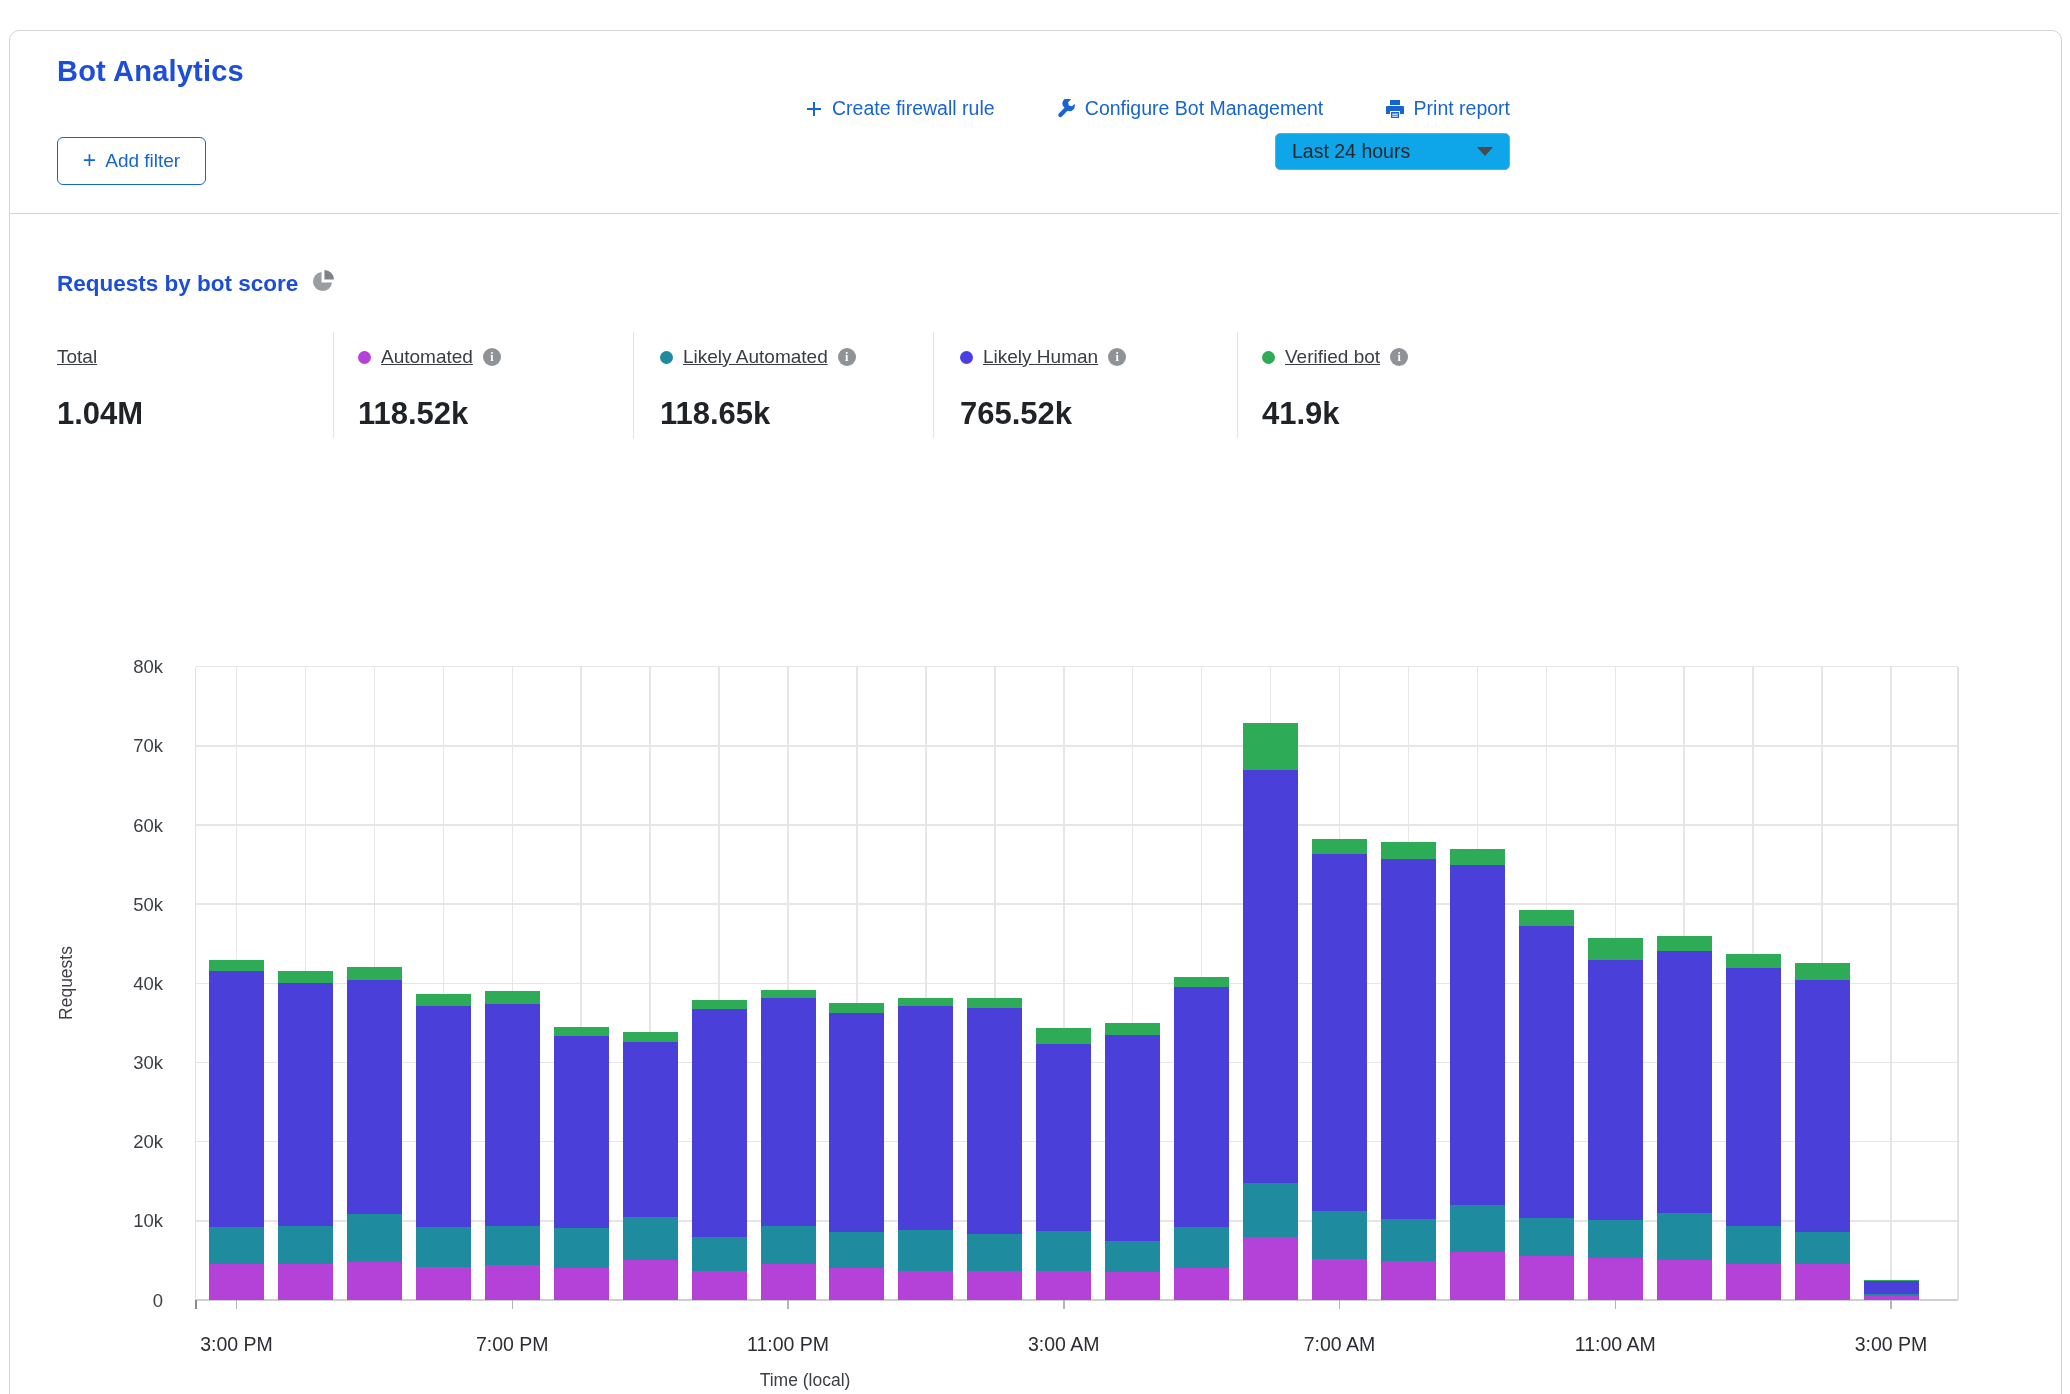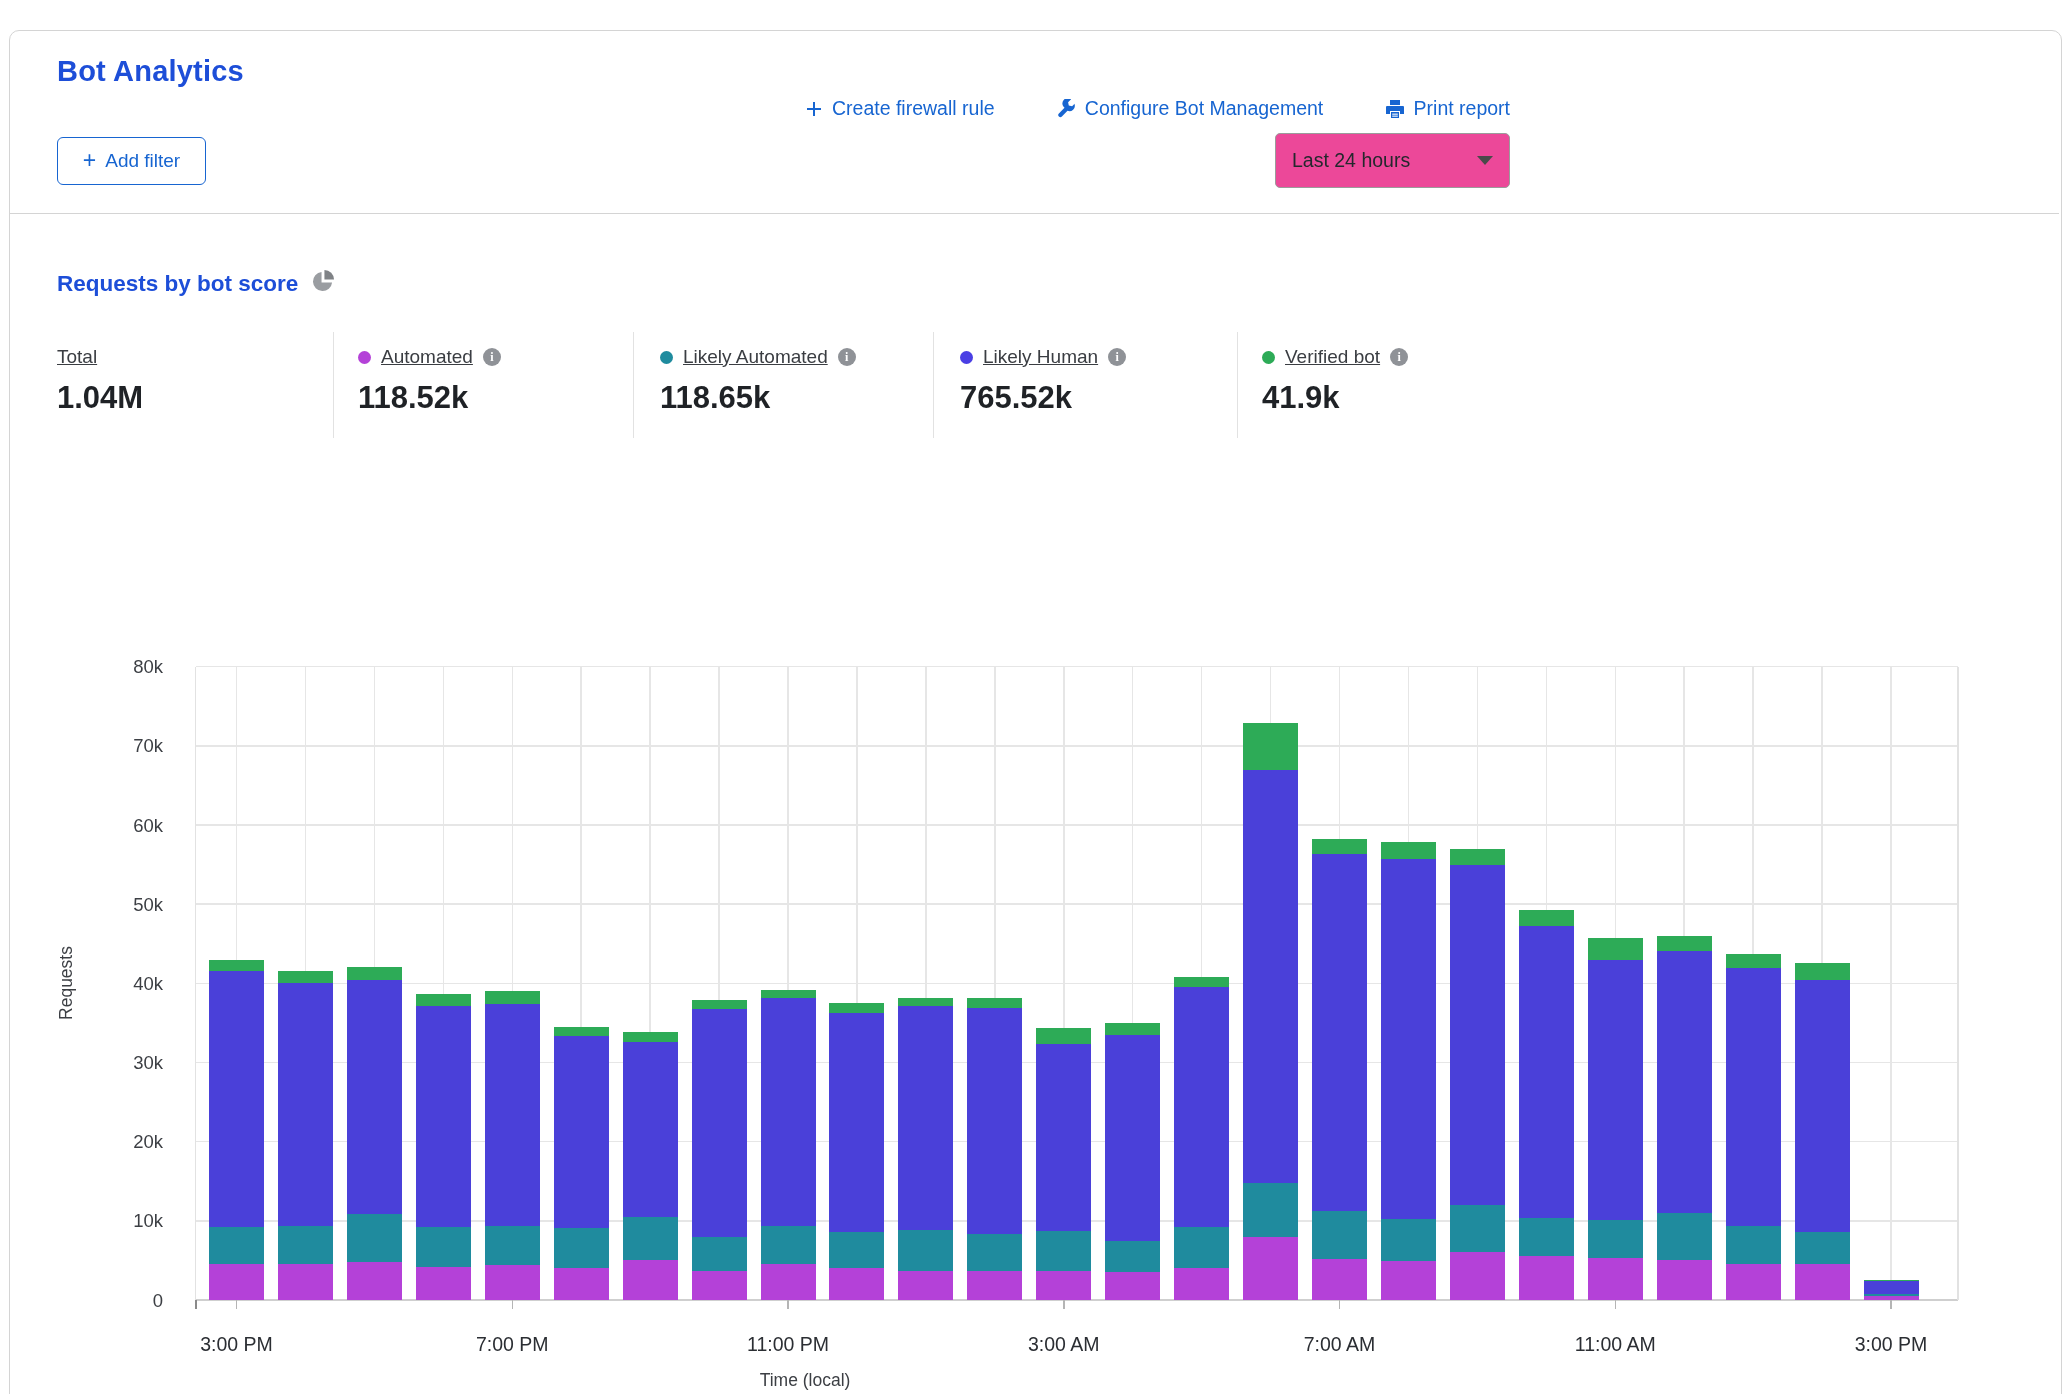--- a/index.html
+++ b/index.html
@@ -6,33 +6,33 @@
     font-family:"Liberation Sans",sans-serif;-webkit-font-smoothing:antialiased;}
   .abs{position:absolute;}
   #card{left:9px;top:30px;width:2051px;height:1380px;border:1px solid #d4d4d4;border-radius:10px;background:#fff;}
   #page-title{left:57px;top:55px;font-size:29px;font-weight:bold;color:#1d4ed8;letter-spacing:.2px;}
   #header-actions{top:60px;left:805px;width:705px;display:flex;justify-content:space-between;align-items:center;margin-top:37px;}
   .action-link{display:flex;align-items:center;gap:9px;color:#1765d1;font-size:19.5px;cursor:pointer;white-space:nowrap;}
   .action-link svg{display:block;}
   #add-filter-btn{left:57px;top:137px;width:147px;height:46px;border:1px solid #1765d1;border-radius:6px;
     background:#fff;color:#1765d1;font-size:19px;display:flex;align-items:center;justify-content:center;gap:9px;cursor:pointer;}
   #add-filter-btn .plus{font-size:23px;line-height:1;margin-top:-2px;}
-  #time-range{left:1275px;top:133px;width:235px;height:55px;border:1px solid #9b9b9b;border-radius:5px;background:#ec4899;
+  #time-range{left:1275px;top:133px;width:235px;height:37px;border:1px solid #9b9b9b;border-radius:5px;background:#0ea5e9;
     display:flex;align-items:center;padding:0 16px;box-sizing:border-box;font-size:19.5px;color:#24282d;cursor:pointer;}
   #time-range .caret{margin-left:auto;width:0;height:0;border-left:8px solid transparent;border-right:8px solid transparent;border-top:9px solid #4a4a4a;}
   #header-divider{left:10px;top:213px;width:2049px;height:1px;background:#d4d4d4;}
   #section-title-row{left:57px;top:270px;display:flex;align-items:center;gap:13px;}
   #section-title{font-size:22.5px;font-weight:bold;color:#1d4ed8;}
   .stat-col{top:346px;}
   .stat-head{display:flex;align-items:center;gap:10px;height:22px;}
   .dot{width:13px;height:13px;border-radius:50%;flex:0 0 auto;}
   .stat-label{font-size:19px;color:#3a3d42;text-decoration:underline;}
   .info-icon{width:18px;height:18px;border-radius:50%;background:#8f9297;color:#fff;font-size:12px;font-weight:bold;
     display:flex;align-items:center;justify-content:center;font-family:"Liberation Serif",serif;}
-  .stat-value{margin-top:12px;font-size:31px;font-weight:bold;color:#1f2226;}
+  .stat-value{margin-top:28px;font-size:31px;font-weight:bold;color:#1f2226;}
   .stat-divider{top:332px;width:1px;height:106px;background:#e2e2e2;}
   #chart-svg{left:0;top:620px;}
   #chart-svg text{font-family:"Liberation Sans",sans-serif;}
 </style>
 </head>
 <body>
 
 <div class="abs" id="card"></div>
 
 <div class="abs" id="page-title">Bot Analytics</div>

